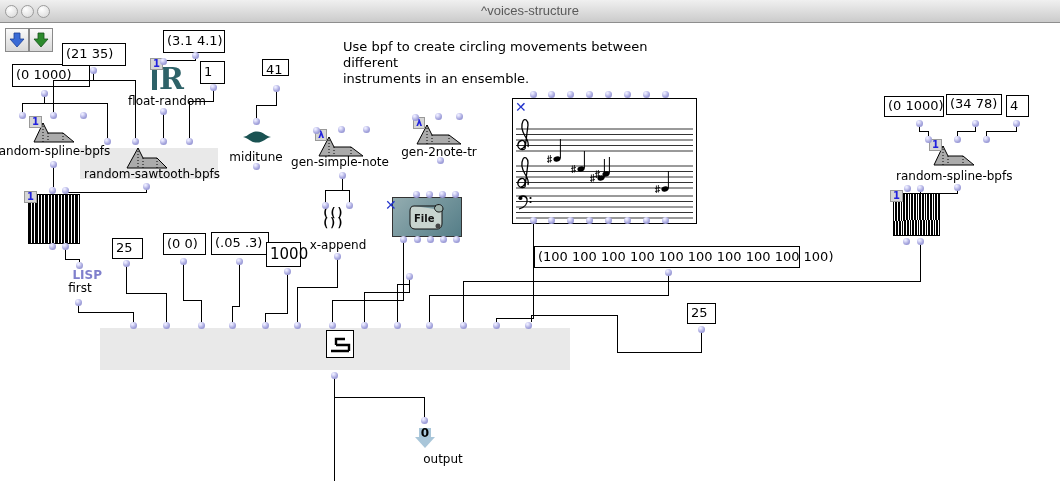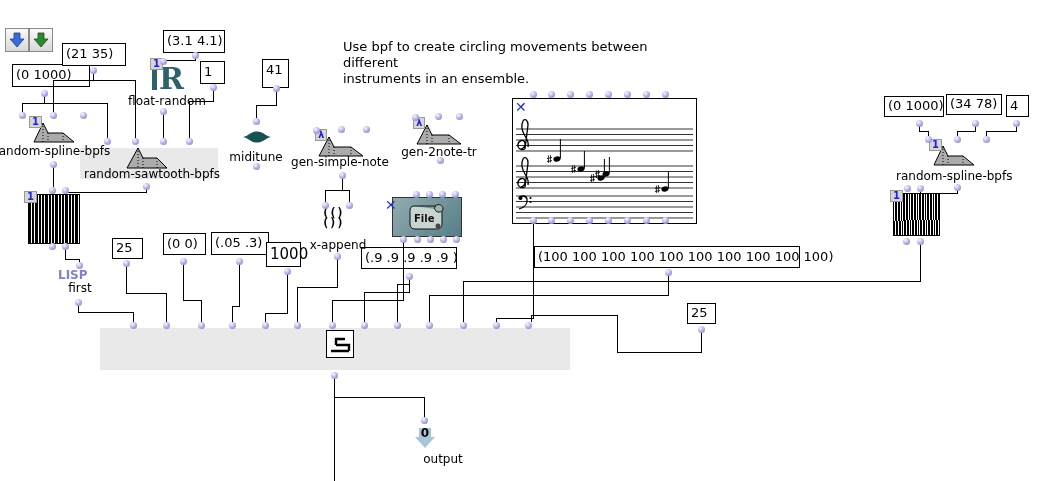--- a/index.html
+++ b/index.html
@@ -30,33 +30,39 @@
   .parens{position:absolute;font-family:"DejaVu Sans Mono",monospace;font-weight:bold;font-size:12px;
           line-height:10px;white-space:pre-line;z-index:3;}
   .comment{position:absolute;font-size:13px;line-height:16px;white-space:pre-line;z-index:2;}
   .tooltip{position:absolute;background:#ffffcf;border:1px solid #000;
            font-family:"DejaVu Sans Mono",monospace;font-size:11px;line-height:14px;
            padding:1px 3px;white-space:nowrap;z-index:8;}
   .wires{position:absolute;left:0;top:0;z-index:4;pointer-events:none;}
   .wires polyline{fill:none;stroke:#000;stroke-width:1;shape-rendering:crispEdges;}
   .tbtn{position:absolute;width:22px;height:22px;border:1px solid #8a8a8a;z-index:3;
         background:linear-gradient(#fafafa,#d8d8d8);display:flex;align-items:center;justify-content:center;}
-  .lisp{position:absolute;font-weight:bold;color:#8080cc;font-size:12px;text-align:left;z-index:3;}
+  .lisp{position:absolute;font-weight:bold;color:#8080cc;font-size:12px;text-align:right;z-index:3;}
   .staffbox{position:absolute;background:#fff;border:1px solid #000;z-index:3;}
   .filebox{position:absolute;border:1px solid #333;z-index:3;
            background:linear-gradient(135deg,#93acb0,#557e88);display:flex;align-items:center;justify-content:center;}
   .outicon{position:absolute;z-index:3;}
   .outicon .zero{position:absolute;left:0;top:-1px;width:100%;text-align:center;
                  font-weight:bold;font-size:12px;z-index:4;}
 </style>
 </head>
 <body>
 
 <div class="win">
 
+  <div class="titlebar">
+    <span class="tl" style="left:5px"></span>
+    <span class="tl" style="left:21px"></span>
+    <span class="tl" style="left:37px"></span>
+    <div class="title">^voices-structure</div>
+  </div>
 
   <div class="tbtn" style="left:5px;top:28px">
     <svg width="16" height="16" viewBox="0 0 16 16">
         <path d="M5,1 h6 v6 h4 l-7,8 -7,-8 h4 z" fill="#3a6bd6" stroke="#1c3f96" stroke-width="0.8"></path>
       </svg>
   </div>
   <div class="tbtn" style="left:29px;top:28px">
     <svg width="16" height="16" viewBox="0 0 16 16">
         <path d="M5,1 h6 v6 h4 l-7,8 -7,-8 h4 z" fill="#2c8a2c" stroke="#14521a" stroke-width="0.8"></path>
       </svg>
@@ -100,26 +106,25 @@
     <polyline points="1016,126 1016,131 986,131 986,136"></polyline>
     <polyline points="957,190 957,193 920,193 920,190"></polyline>
     <polyline points="334,378 334,481"></polyline>
     <polyline points="334,397 424,397 424,417"></polyline>
   </svg>
 
   <div class="vbox" style="left:12px;top:64px;width:78px;height:23px">(0 1000)</div>
   <div class="vbox" style="left:62px;top:43px;width:64px;height:23px">(21 35)</div>
   <div class="vbox" style="left:163px;top:30px;width:62px;height:23px">(3.1 4.1)</div>
   <div class="vbox" style="left:200px;top:61px;width:25px;height:23px">1</div>
-  <div class="vbox" style="left:262px;top:59px;width:27px;height:29px">41</div>
+  <div class="vbox" style="left:262px;top:59px;width:27px;height:17px">41</div>
   <div class="vbox" style="left:112px;top:238px;width:31px;height:21px;line-height:18px">25</div>
   <div class="vbox" style="left:163px;top:233px;width:43px;height:22px">(0 0)</div>
   <div class="vbox" style="left:211px;top:232px;width:58px;height:23px">(.05 .3)</div>
   <div class="vbox big" style="left:266px;top:242px;width:35px;height:25px">1000</div>
-  <div class="vbox" style="left:361px;top:247px;width:96px;height:22px">(.9 .9 .9 .9 .9 )</div>
   <div class="vbox" style="left:534px;top:246px;width:266px;height:22px">(100 100 100 100 100 100 100 100 100 100)</div>
   <div class="vbox" style="left:687px;top:303px;width:29px;height:21px;line-height:18px">25</div>
   <div class="vbox" style="left:884px;top:96px;width:60px;height:21px;line-height:18px">(0 1000)</div>
   <div class="vbox" style="left:946px;top:94px;width:56px;height:21px;line-height:18px">(34 78)</div>
   <div class="vbox" style="left:1006px;top:95px;width:23px;height:22px">4</div>
 
   <div class="icon" style="left:148px;top:60px;width:38px;height:34px">
     <span class="badge" style="left:2px;top:-2px">1</span>
     <svg width="38" height="34" viewBox="0 0 38 34">
       <rect x="4" y="8" width="5" height="22" fill="#2e6268"></rect>

